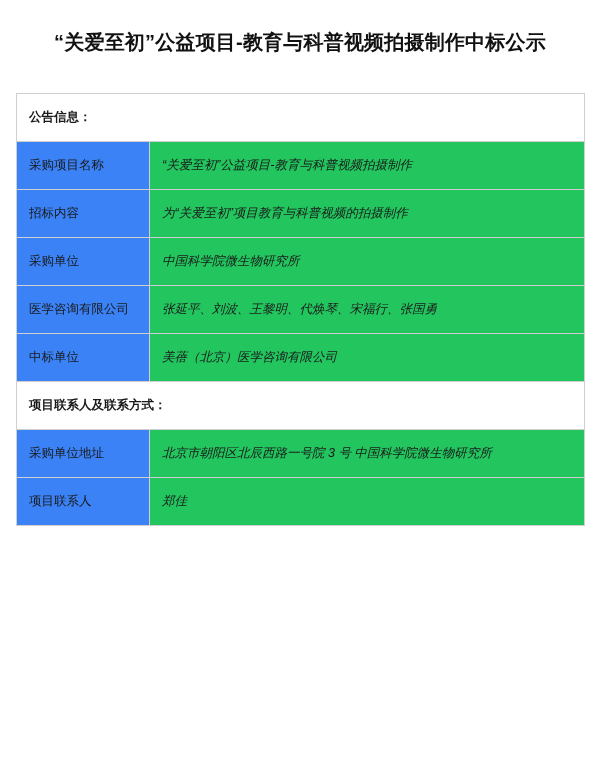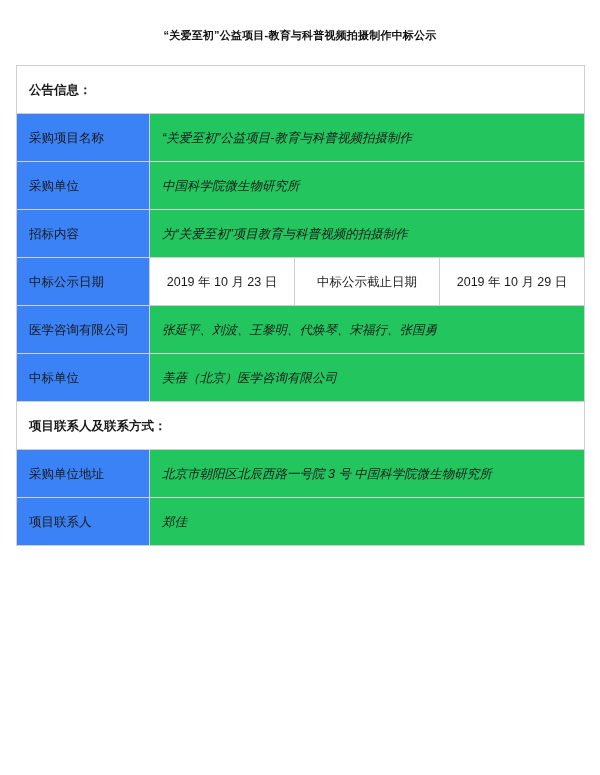--- a/index.html
+++ b/index.html
@@ -16,31 +16,31 @@
   }
   .page {
     width: 600px;
     height: 775px;
     box-sizing: border-box;
     padding: 0;
     position: relative;
   }
   .doc-title {
     text-align: center;
-    font-size: 11px;
+    font-size: 20px;
     font-weight: bold;
     letter-spacing: 0.2px;
     color: #111;
     padding: 28px 30px 22px 30px;
     line-height: 1.4;
   }
   table.main {
     border-collapse: collapse;
     width: 568px;
-    margin: 0 16px;
+    margin: 15px 16px;
     table-layout: fixed;
   }
   table.main td {
     border: 1px solid #cfcfcf;
     font-size: 12.5px;
     color: #1a1a1a;
     padding: 0 12px;
     height: 47px;
     vertical-align: middle;
     line-height: 1.5;
@@ -87,32 +87,26 @@
     </colgroup>
     <tbody>
       <tr>
         <td class="section" colspan="4">公告信息：</td>
       </tr>
       <tr>
         <td class="label">采购项目名称</td>
         <td class="value" colspan="3">“关爱至初”公益项目-教育与科普视频拍摄制作</td>
       </tr>
       <tr>
-        <td class="label">采购单位</td>
-        <td class="value" colspan="3">中国科学院微生物研究所</td>
-      </tr>
-      <tr>
         <td class="label">招标内容</td>
         <td class="value" colspan="3">为“关爱至初”项目教育与科普视频的拍摄制作</td>
       </tr>
       <tr>
-        <td class="label">中标公示日期</td>
-        <td class="date-value">2019 年 10 月 23 日</td>
-        <td class="date-label">中标公示截止日期</td>
-        <td class="date-value">2019 年 10 月 29 日</td>
+        <td class="label">采购单位</td>
+        <td class="value" colspan="3">中国科学院微生物研究所</td>
       </tr>
       <tr>
         <td class="label tall">医学咨询有限公司</td>
         <td class="value tall" colspan="3">张延平、刘波、王黎明、代焕琴、宋福行、张国勇</td>
       </tr>
       <tr>
 
         <td class="label tall">中标单位</td>
         <td class="value tall" colspan="3">美蓓（北京）医学咨询有限公司</td>
       </tr>

